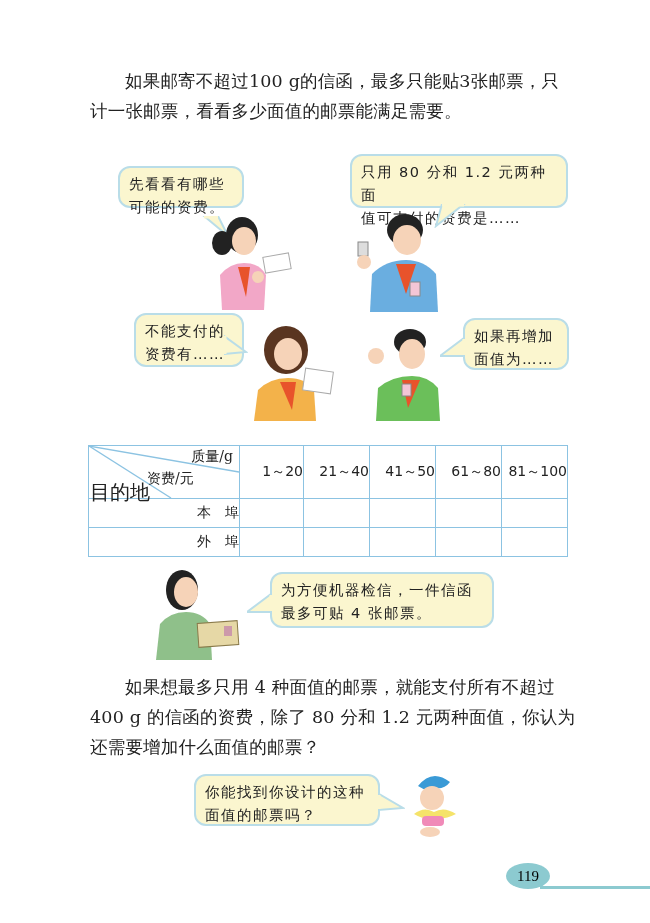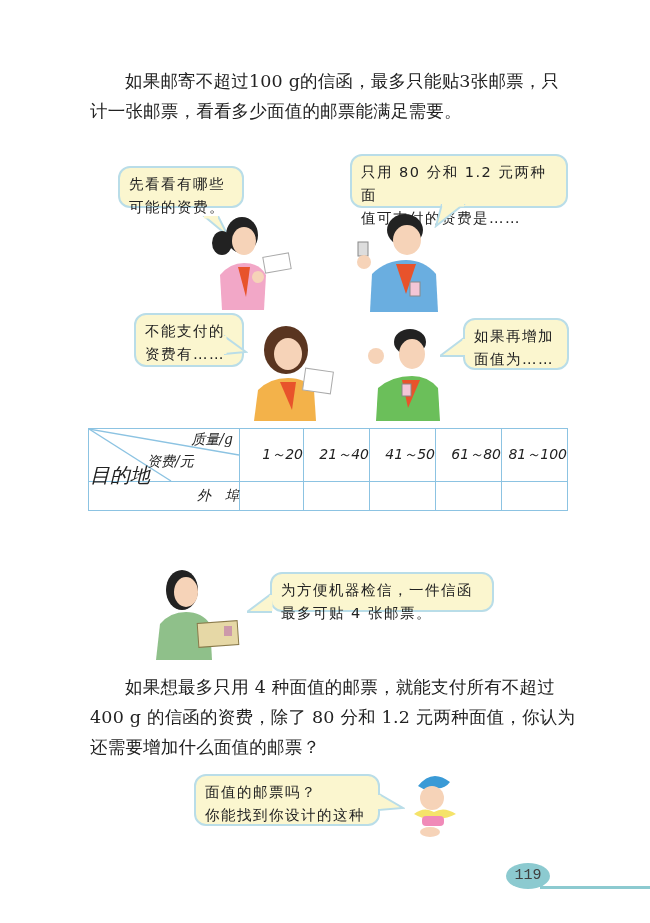--- a/index.html
+++ b/index.html
@@ -4,25 +4,25 @@
 <style>
   html, body { margin:0; padding:0; }
   body { width:650px; height:923px; background:#ffffff; position:relative; overflow:hidden;
          font-family:"DejaVu Serif", serif; color:#222; }
   .para { position:absolute; left:90px; width:492px; font-size:17.5px; line-height:30px; letter-spacing:0.2px; }
   .para .indent { display:inline-block; width:35px; }
   .bubble { position:absolute; background:#fbf6cf; border:2px solid #b9dde8; border-radius:12px;
             font-family:"DejaVu Sans", sans-serif; font-size:14.5px; line-height:23px; padding:5px 9px;
             color:#222; letter-spacing:1.5px; box-sizing:border-box; }
   .figure { position:absolute; }
-  table.fee { position:absolute; left:88px; top:428px; border-collapse:collapse; font-family:"DejaVu Sans", sans-serif;font-style:italic; }
+  table.fee { position:absolute; left:88px; top:445px; border-collapse:collapse; font-family:"DejaVu Sans", sans-serif; }
   table.fee td { border:1.5px solid #8cc3e2; height:28px; text-align:right; font-size:14px; color:#222; padding:0; }
   table.fee td.head { height:52px; }
   .pgnum { position:absolute; left:506px; top:863px; width:44px; height:26px; border-radius:50%;
-           background:#8ccad0; font-family:Liberation Mono, monospace; font-size:15px; text-align:center; line-height:26px; color:#404040; }
+           background:#8ccad0; font-family:Liberation Serif, serif; font-size:15px; text-align:center; line-height:26px; color:#000000; }
   .pgline { position:absolute; left:540px; top:886px; width:110px; height:3px; background:#8ccad0; }
 </style>
 </head>
 <body>
 
 <div class="para" style="top:66px;">
   <div><span class="indent"></span><span>如果邮寄不超过100 g的信函，最多只能贴3张邮票，只</span></div>
   <div>计一张邮票，看看多少面值的邮票能满足需要。</div>
 </div>
 
@@ -111,56 +111,64 @@
       <span style="position:absolute; left:58px; top:24px; font-family:'DejaVu Serif',serif; font-size:14px;">资费/元</span>
       <span style="position:absolute; left:1px; top:33px; font-family:'DejaVu Serif',serif; font-size:20px;">目的地</span>
     </td>
     <td class="head" style="width:63px;">1～20</td>
     <td class="head" style="width:65px;">21～40</td>
     <td class="head" style="width:65px;">41～50</td>
     <td class="head" style="width:65px;">61～80</td>
     <td class="head" style="width:65px;">81～100</td>
   </tr>
   <tr>
+    <td style="font-family:'DejaVu Serif',serif;">本　埠</td>
+    <td></td>
+    <td></td>
+    <td></td>
+    <td></td>
+    <td></td>
+  </tr>
+  <tr>
     <td style="font-family:'DejaVu Serif',serif;">外　埠</td>
     <td></td>
     <td></td>
     <td></td>
     <td></td>
     <td></td>
   </tr>
 </tbody>
   </table>
 
 <svg class="figure" style="left:152px;top:568px;" width="100" height="92">
   <ellipse cx="30" cy="22" rx="16" ry="20" fill="#222"></ellipse>
   <ellipse cx="34" cy="24" rx="12" ry="15" fill="#f6d3b8"></ellipse>
   <path d="M4 92 L8 56 Q18 44 34 44 Q50 44 58 56 L60 92 Z" fill="#8fc08a"></path>
   <rect x="46" y="54" width="40" height="24" fill="#e6d8a6" stroke="#8a7a4a" transform="rotate(-4 66 66)"></rect>
   <rect x="72" y="58" width="8" height="10" fill="#c9a"></rect>
 </svg>
 
-<div class="bubble" style="left:270px; top:572px; width:224px; height:40px;">
+<div class="bubble" style="left:270px; top:572px; width:224px; height:56px;">
   <div>为方便机器检信，一件信函</div>
   <div>最多可贴 4 张邮票。</div>
 </div>
 <svg class="figure" style="left:247px;top:592px;" width="26" height="24">
     <polygon points="24,2 24,20 0,20" fill="#fbf6cf" stroke="#b9dde8" stroke-width="2"></polygon>
     <line x1="24" y1="3" x2="24" y2="19" stroke="#fbf6cf" stroke-width="3"></line>
   </svg>
 
 <div class="para" style="top:672px;">
   <div><span class="indent"></span><span>如果想最多只用 4 种面值的邮票，就能支付所有不超过</span></div>
   <div>400 g 的信函的资费，除了 80 分和 1.2 元两种面值，你认为</div>
   <div>还需要增加什么面值的邮票？</div>
 </div>
 
 <div class="bubble" style="left:194px; top:774px; width:186px; height:52px;">
+  <div>你能找到你设计的这种</div>
   <div>面值的邮票吗？</div>
-  <div>你能找到你设计的这种</div>
 </div>
 <svg class="figure" style="left:377px;top:792px;" width="28" height="20">
     <polygon points="2,2 2,18 26,16" fill="#fbf6cf" stroke="#b9dde8" stroke-width="2"></polygon>
     <line x1="2" y1="3" x2="2" y2="17" stroke="#fbf6cf" stroke-width="3"></line>
   </svg>
 
 <svg class="figure" style="left:404px;top:770px;" width="60" height="70">
   <path d="M14 16 Q28 -2 46 12 Q40 20 30 18 Q22 22 14 16 Z" fill="#3a9ad6"></path>
   <circle cx="28" cy="28" r="12" fill="#f6d3b8"></circle>
   <path d="M10 44 Q20 36 30 42 Q40 36 52 44 Q40 50 30 48 Q20 50 10 44 Z" fill="#f5e36a"></path>

